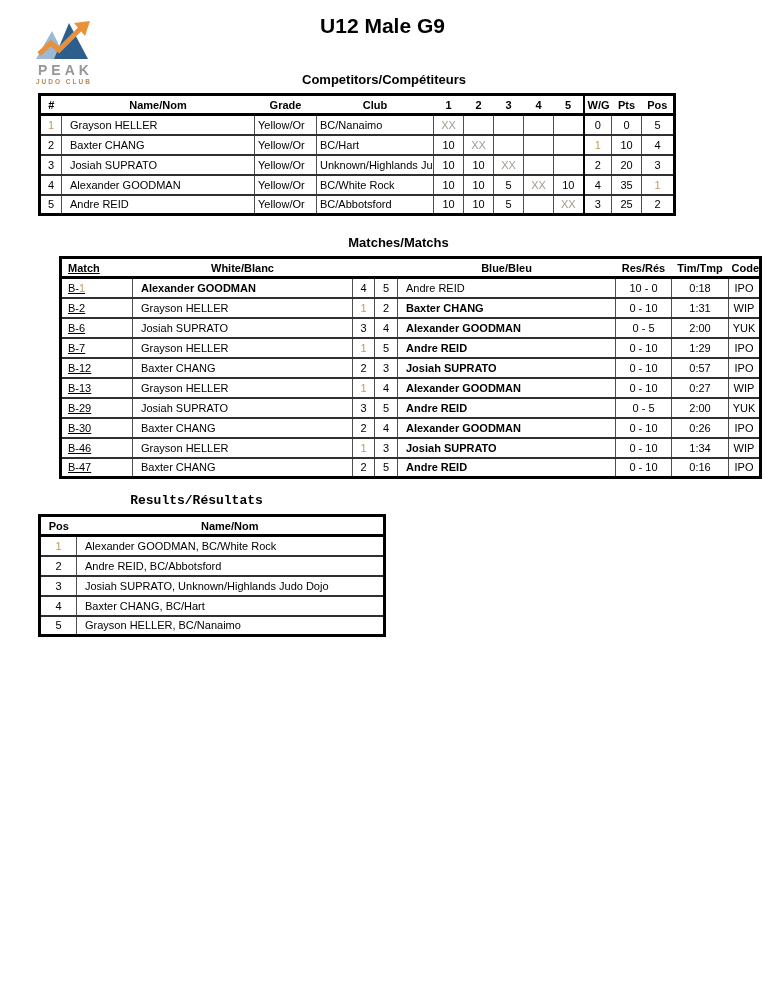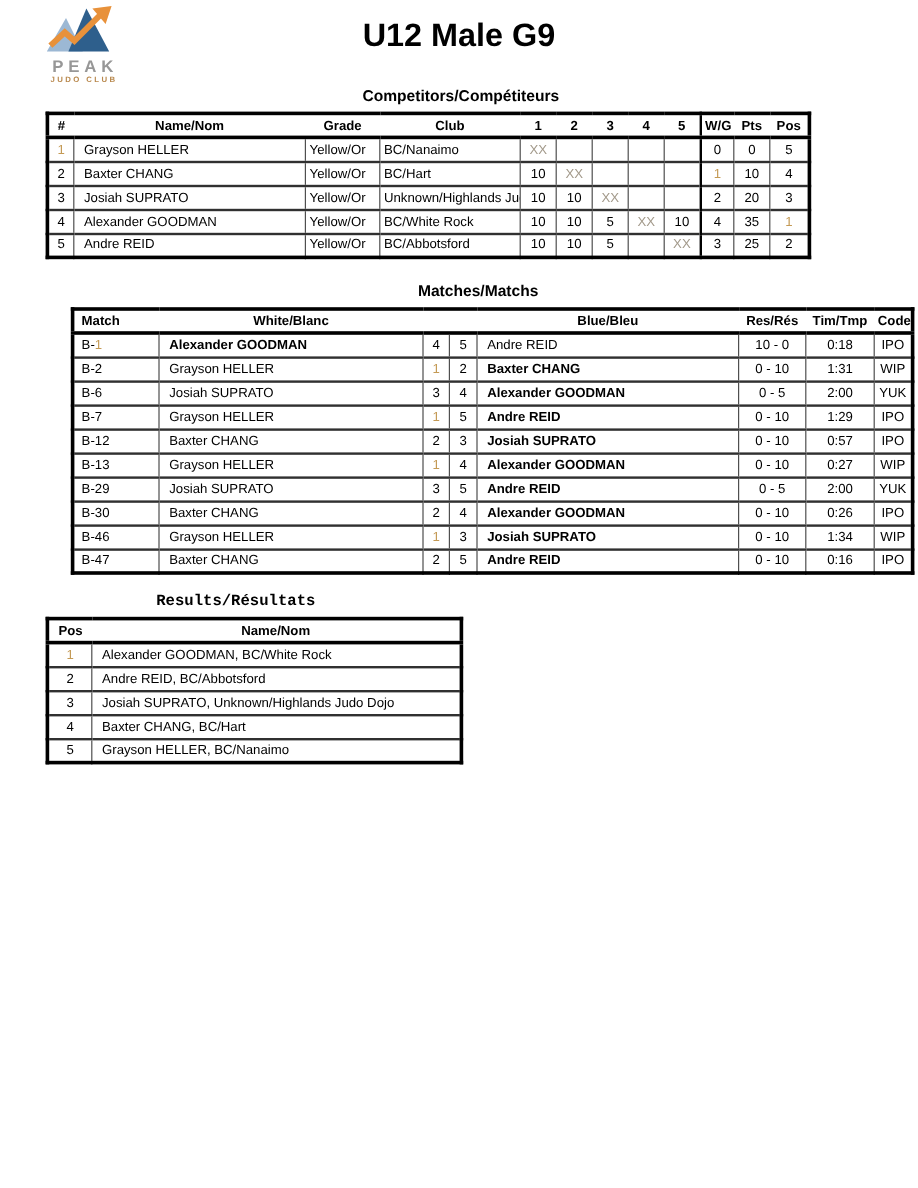--- a/index.html
+++ b/index.html
@@ -7,49 +7,49 @@
   body {
     width: 765px; height: 990px;
     background: #ffffff;
     font-family: "Liberation Sans", sans-serif;
     color: #000;
     position: relative;
     overflow: hidden;
   }
 
   
-  .logo { position: absolute; left: 34px; top: 5px; width: 70px; text-align: center; }
+  .logo { position: absolute; left: 34px; top: 21px; width: 70px; text-align: left; }
   .logo-brand { font-size: 14px; font-weight: bold; letter-spacing: 4px; color: #979797; margin-top: -3px; padding-left: 4px; }
   .logo-sub { font-size: 6.5px; font-weight: bold; letter-spacing: 2px; color: #b9894e; margin-top: 0px; padding-left: 2px; }
 
   
   .page-title {
     position: absolute; top: 14px; left: 0; width: 100%;
-    text-align: center; font-size: 27px; font-weight: bold;
+    text-align: center; font-size: 21px; font-weight: bold;
   }
 
   
   .section { position: absolute; }
   .sec-title { font-weight: bold; font-size: 13px; text-align: center; margin: 0 0 6px 0; position: relative; }
   #competitors-title { left: -32px; }
   #results-title { left: -14px; font-family: Liberation Mono, monospace; }
 
   
   table { border-collapse: collapse; table-layout: fixed; border: 3px solid #000; }
   th, td {
     font-size: 11px; height: 20px; padding: 0 3px;
     overflow: hidden; white-space: nowrap; vertical-align: middle;
   }
   thead th { font-weight: bold; border-bottom: 3px solid #000; border-left: none; border-right: none; }
   tbody td { border: 1px solid #4f4f4f; border-top: 2px solid #303030; }
   tbody tr:first-child td { border-top: none; }
   .c { text-align: center; }
   .l { text-align: left; }
   .name-cell { padding-left: 8px; }
-  .id-cell { padding-left: 6px; }
+  .id-cell { padding-left: 6px; text-decoration: underline; }
   .divider { border-left: 2px solid #000 !important; }
   th.divider { border-left: 2px solid #000 !important; }
   .bold { font-weight: bold; }
   .faint { color: #c49a55; }
   .faint-xx { color: #a39a8b; }
 </style>
 </head>
 <body>
 
 <div class="logo">

